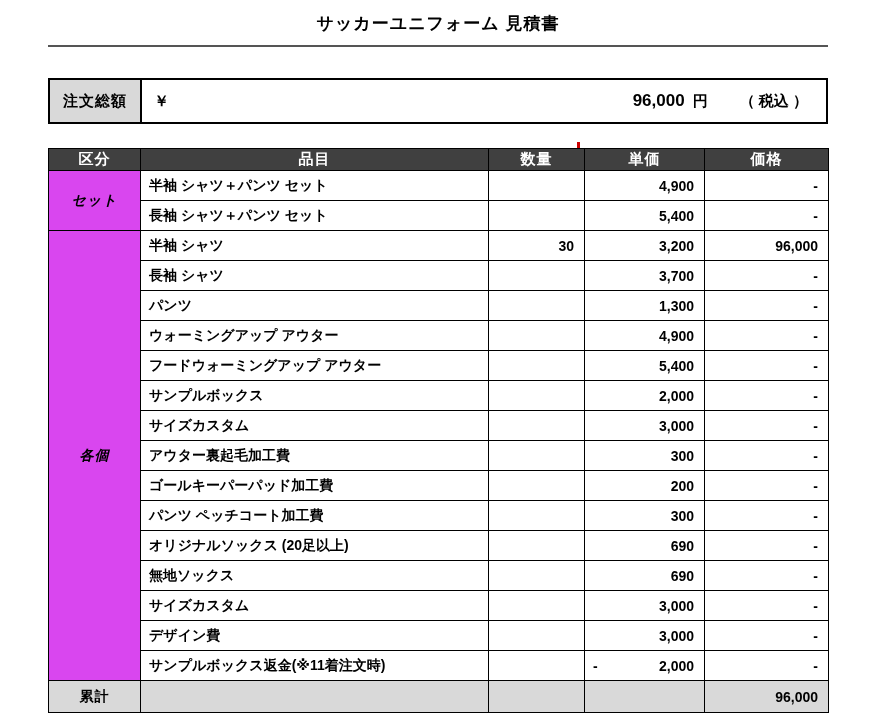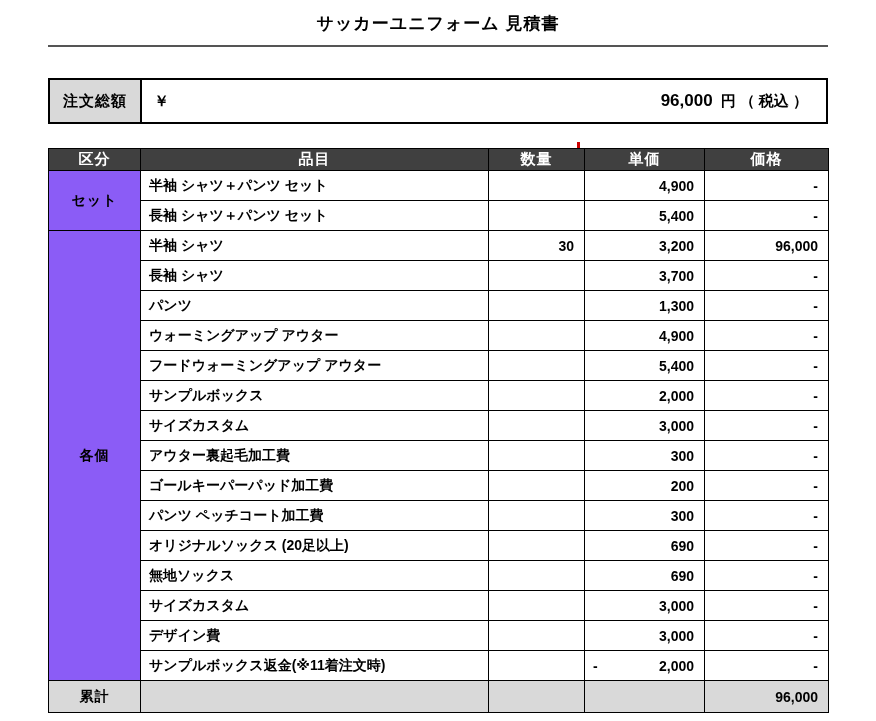--- a/index.html
+++ b/index.html
@@ -92,21 +92,21 @@
     font-weight: bold;
   }
   .total-unit {
     font-size: 15px;
     font-weight: bold;
     padding-left: 8px;
   }
   .total-tax {
     font-size: 15px;
     font-weight: bold;
-    padding-left: 4px;
+    padding-left: 32px;
   }
 
   
   .items-table {
     position: absolute;
     left: 48px;
     top: 148px;
     width: 780px;
     border-collapse: collapse;
     table-layout: fixed;
@@ -130,25 +130,26 @@
   .col-suryo  { width: 96px; }
   .col-tanka  { width: 120px; }
   .col-kakaku { width: 124px; }
 
   .items-table tbody td {
     height: 30px;
     font-size: 14px;
     font-weight: bold;
   }
   td.kubun-cell {
-    background: #8b5cf6;
-    text-align: center;
-    font-size: 15px;
-    font-weight: bold;
-    letter-spacing: 1px;
+    background: #d946ef;
+    text-align: center;
+    font-size: 15px;
+    font-weight: bold;
+    letter-spacing: 1px;
+    font-style: italic;
   }
   td.name-cell {
     text-align: left;
     padding-left: 8px;
     background: #ffffff;
     white-space: nowrap;
     overflow: hidden;
   }
   td.qty-cell {
     text-align: right;

